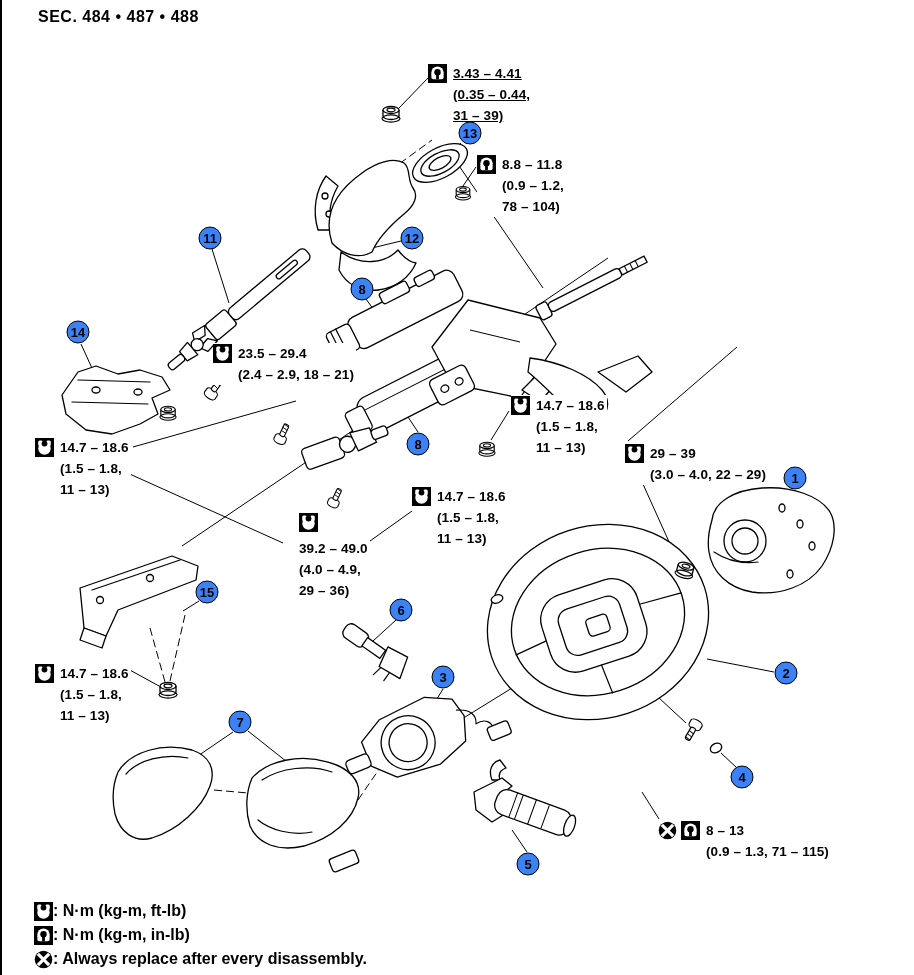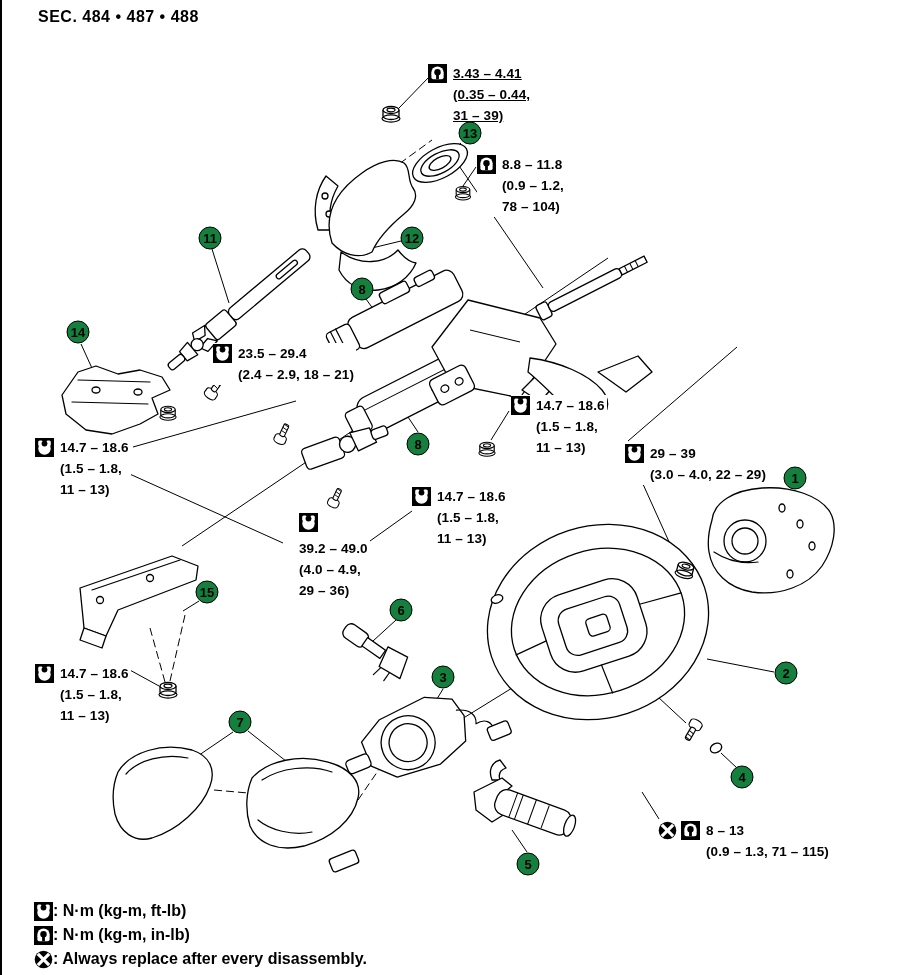--- a/index.html
+++ b/index.html
@@ -10,21 +10,21 @@
   .ln{stroke:#000;fill:none;stroke-width:1.2;stroke-linecap:round;stroke-linejoin:round}
   .fw{fill:#fff;stroke:#000;stroke-width:1.3;stroke-linejoin:round}
   .thin{stroke:#000;stroke-width:1;fill:none}
   .dash{stroke:#000;stroke-width:1;fill:none;stroke-dasharray:8 4}
   .callout{position:absolute;display:flex;align-items:flex-start;gap:6px;background:#fff;padding:0 2px 0 0}
   .callout-icons{display:flex;gap:4px;padding-top:1px}
   .ticon{display:block;width:19px;height:19px}
   .ticon svg{display:block}
   .callout-text{font-weight:bold;font-size:13.5px;line-height:21px;white-space:pre;letter-spacing:.1px}
   .balloon{position:absolute;width:23px;height:23px;box-sizing:border-box;border:1.6px solid #000;border-radius:50%;
-           background:#15803d;display:flex;align-items:center;justify-content:center;
+           background:#3b82f6;display:flex;align-items:center;justify-content:center;
            font-weight:bold;font-size:13px;transform:translate(-50%,-50%)}
   #legend{position:absolute;left:34px;top:899px}
   .legend-row{display:flex;align-items:center;gap:0;height:24px;font-size:16px;font-weight:bold}
 </style>
 </head>
 <body>
 
 <div id="canvas">
   <div id="left-edge"></div>
   <div id="page-title">SEC. 484 • 487 • 488</div>

